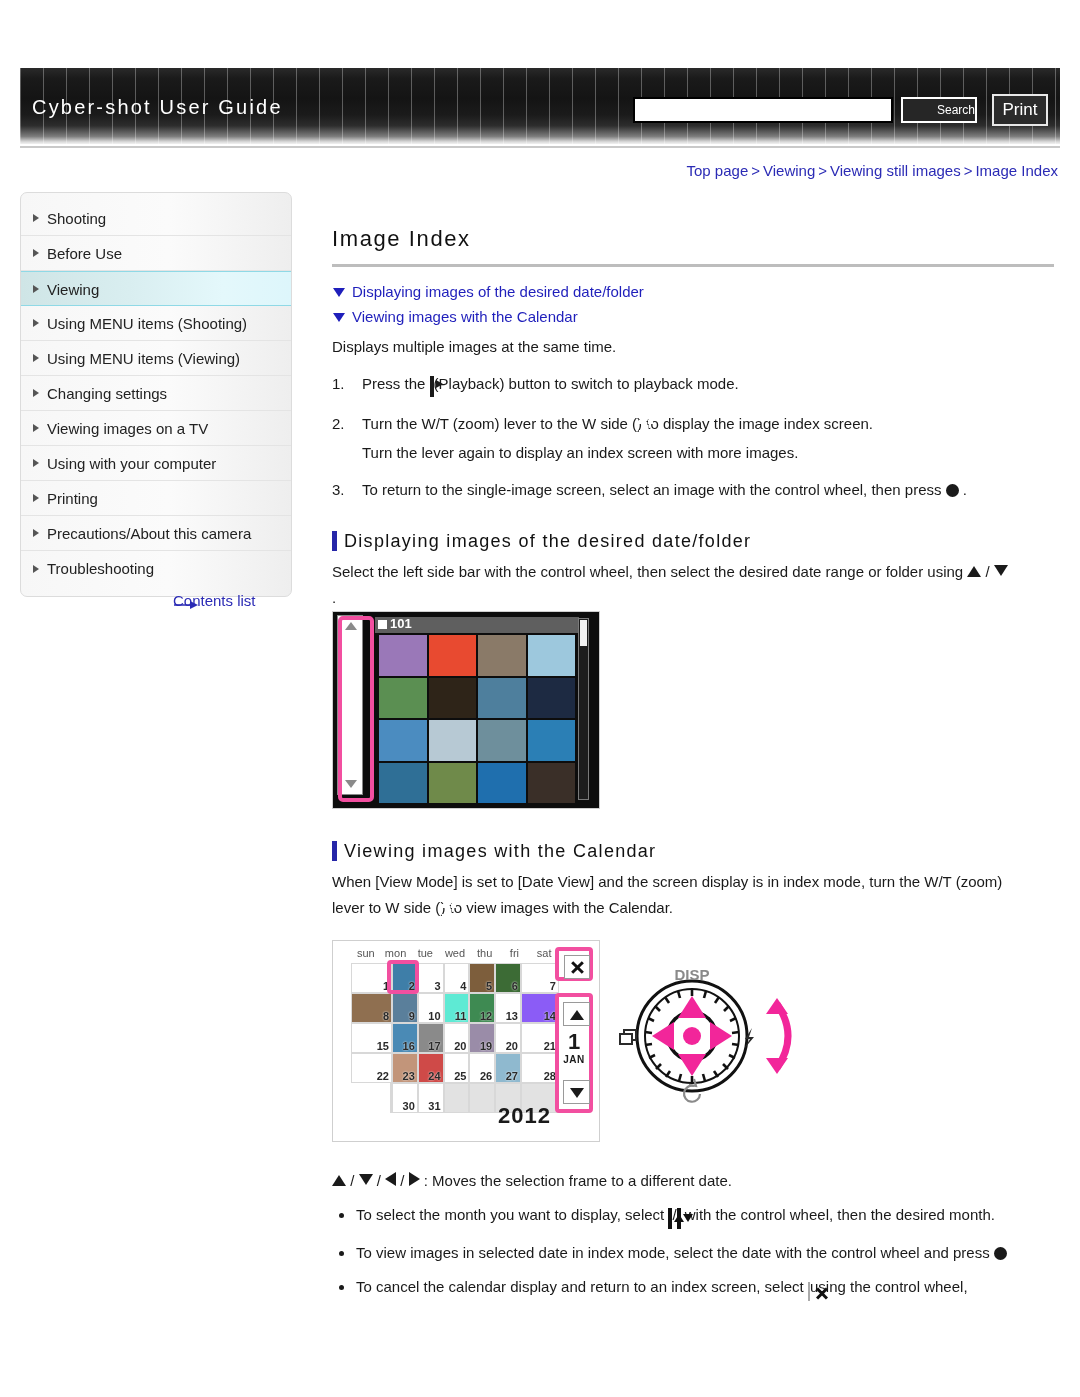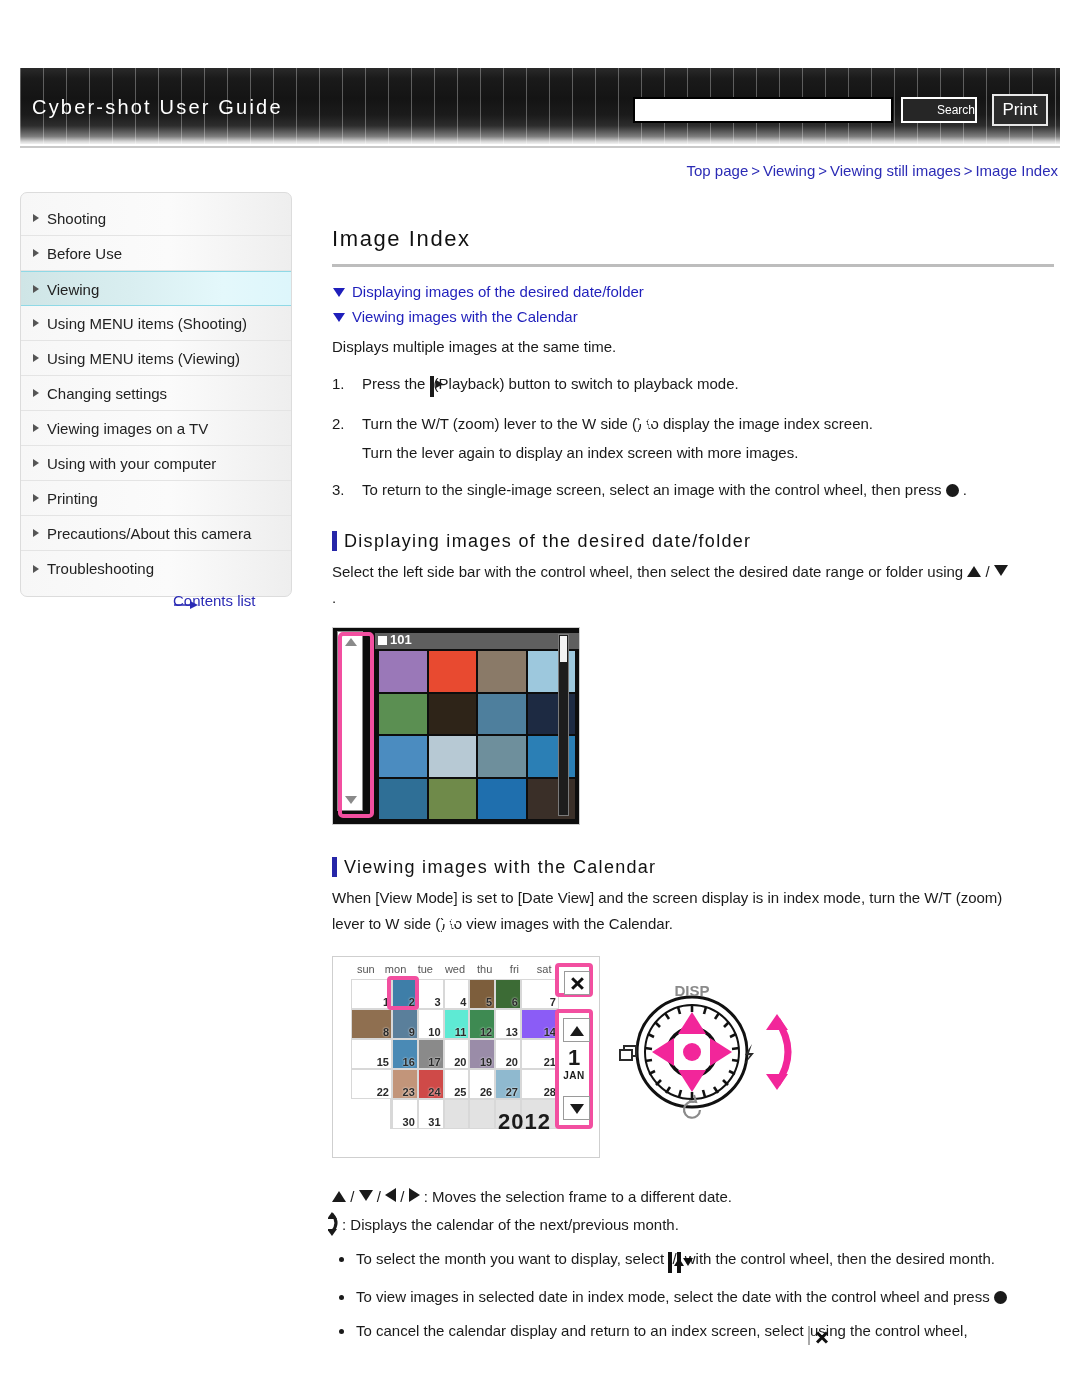--- a/index.html
+++ b/index.html
@@ -190,22 +190,22 @@
   }
   .ic-x::before, .ic-x::after {
     content: ""; position: absolute; left: 6px; top: 8.5px;
     width: 14px; height: 3px; background: #111;
   }
   .ic-x::before { transform: rotate(45deg); }
   .ic-x::after  { transform: rotate(-45deg); }
 
   
   #index-figure {
-    position: relative; width: 248px; height: 198px;
-    background: #0d0d0d; border: 1px solid #cfcfcf; margin-top: 16px;
+    position: relative; width: 268px; height: 198px;
+    background: #0d0d0d; border: 1px solid #cfcfcf; margin-top: 0;
   }
   #idx-topbar {
     position: absolute; left: 42px; top: 5px; width: 204px; height: 16px;
     background: #5f5f5f;
   }
   #idx-folder-badge {
     position: absolute; left: 45px; top: 8px; width: 9px; height: 9px; background:#fff;
   }
   #idx-folder-label {
     position: absolute; left: 57px; top: 4px; font-size: 13px; color:#fff; font-weight: bold;
@@ -261,21 +261,21 @@
   .cal-cell.blank { background: #e2e2e2; }
   .cal-num {
     position: absolute; right: 2px; bottom: 0px; font-size: 11px;
     color: #2a2a2a; font-weight: bold; text-shadow: 0 0 2px #fff;
   }
   #cal-sel-hl {
     position: absolute; left: 54px; top: 19px; width: 32px; height: 34px;
     border: 4px solid #f24fa0; border-radius: 4px; z-index: 5;
   }
   #cal-year {
-    position: absolute; right: 48px; bottom: 22px; font-size: 22px;
+    position: absolute; right: 48px; bottom: 12px; font-size: 22px;
     font-weight: bold; color: #1a1a1a; letter-spacing: 1px;
   }
   #cal-close-hl {
     position: absolute; right: 6px; top: 6px; width: 38px; height: 34px;
     border: 4px solid #f24fa0; border-radius: 4px;
   }
   #cal-close-btn {
     position: absolute; left: 5px; top: 4px; width: 26px; height: 24px;
     background: #fff; border: 1px solid #9a9a9a;
   }
@@ -659,27 +659,20 @@
   <div style="height:20px"></div>
 
   <p class="body-text">
     <span class="ic ic-up"></span> /
     <span class="ic ic-down"></span> /
     <span class="ic ic-left"></span> /
     <span class="ic ic-right"></span>
     <span>: Moves the selection frame to a different date.</span>
   </p>
 
-  <p class="body-text" style="margin-top:2px">
-    <svg width="14" height="26" viewBox="0 0 14 26" style="vertical-align:-8px;margin-left:-4px">
-      <path d="M4 2 q8 9 0 18" fill="none" stroke="#1a1a1a" stroke-width="3"></path>
-      <polygon points="4,0 9,7 -1,7" fill="#1a1a1a"></polygon>
-      <polygon points="4,24 9,17 -1,17" fill="#1a1a1a"></polygon>
-    </svg><span>: Displays the calendar of the next/previous month.</span>
-  </p>
 
   <ul class="bullets">
     <li>
       <span>To select the month you want to display, select</span>
       <span class="ic-btn-up"></span>/<span class="ic-btn-down"></span>
       <span>with the control wheel, then the desired month.</span>
     </li>
     <li>
       <span>To view images in selected date in index mode, select the date with the control wheel and press</span>
       <span class="ic ic-dot"></span>

